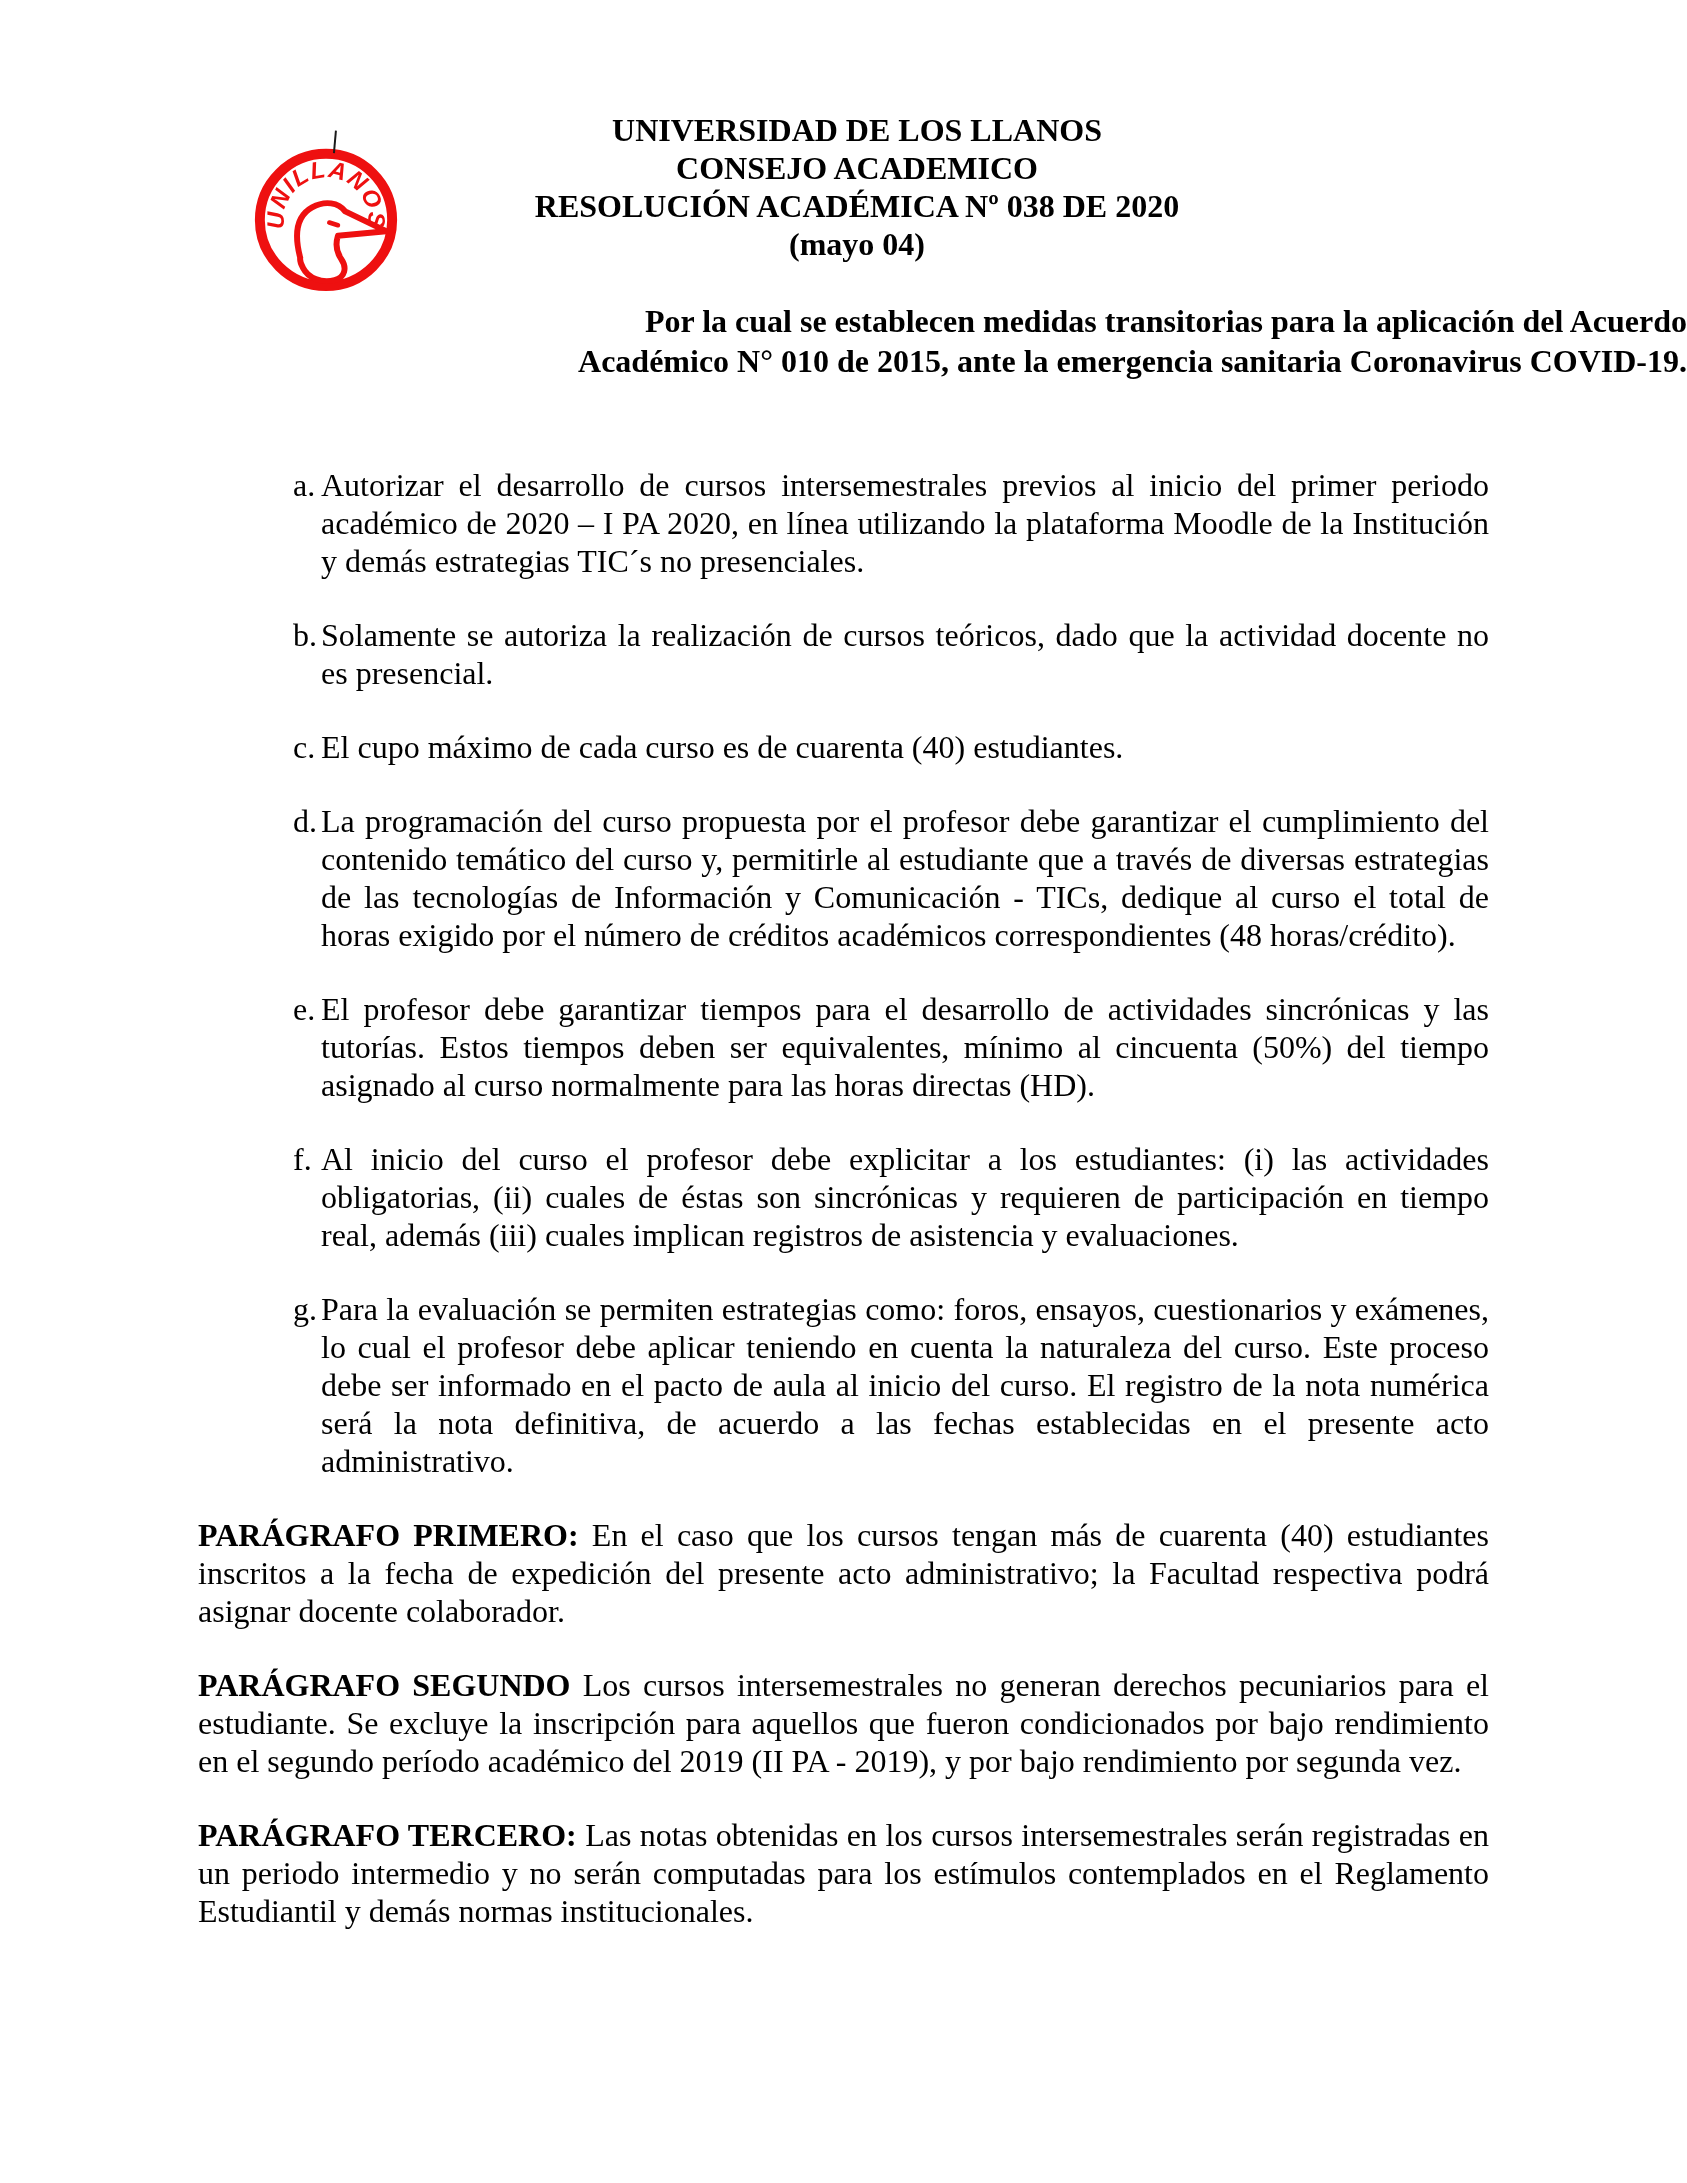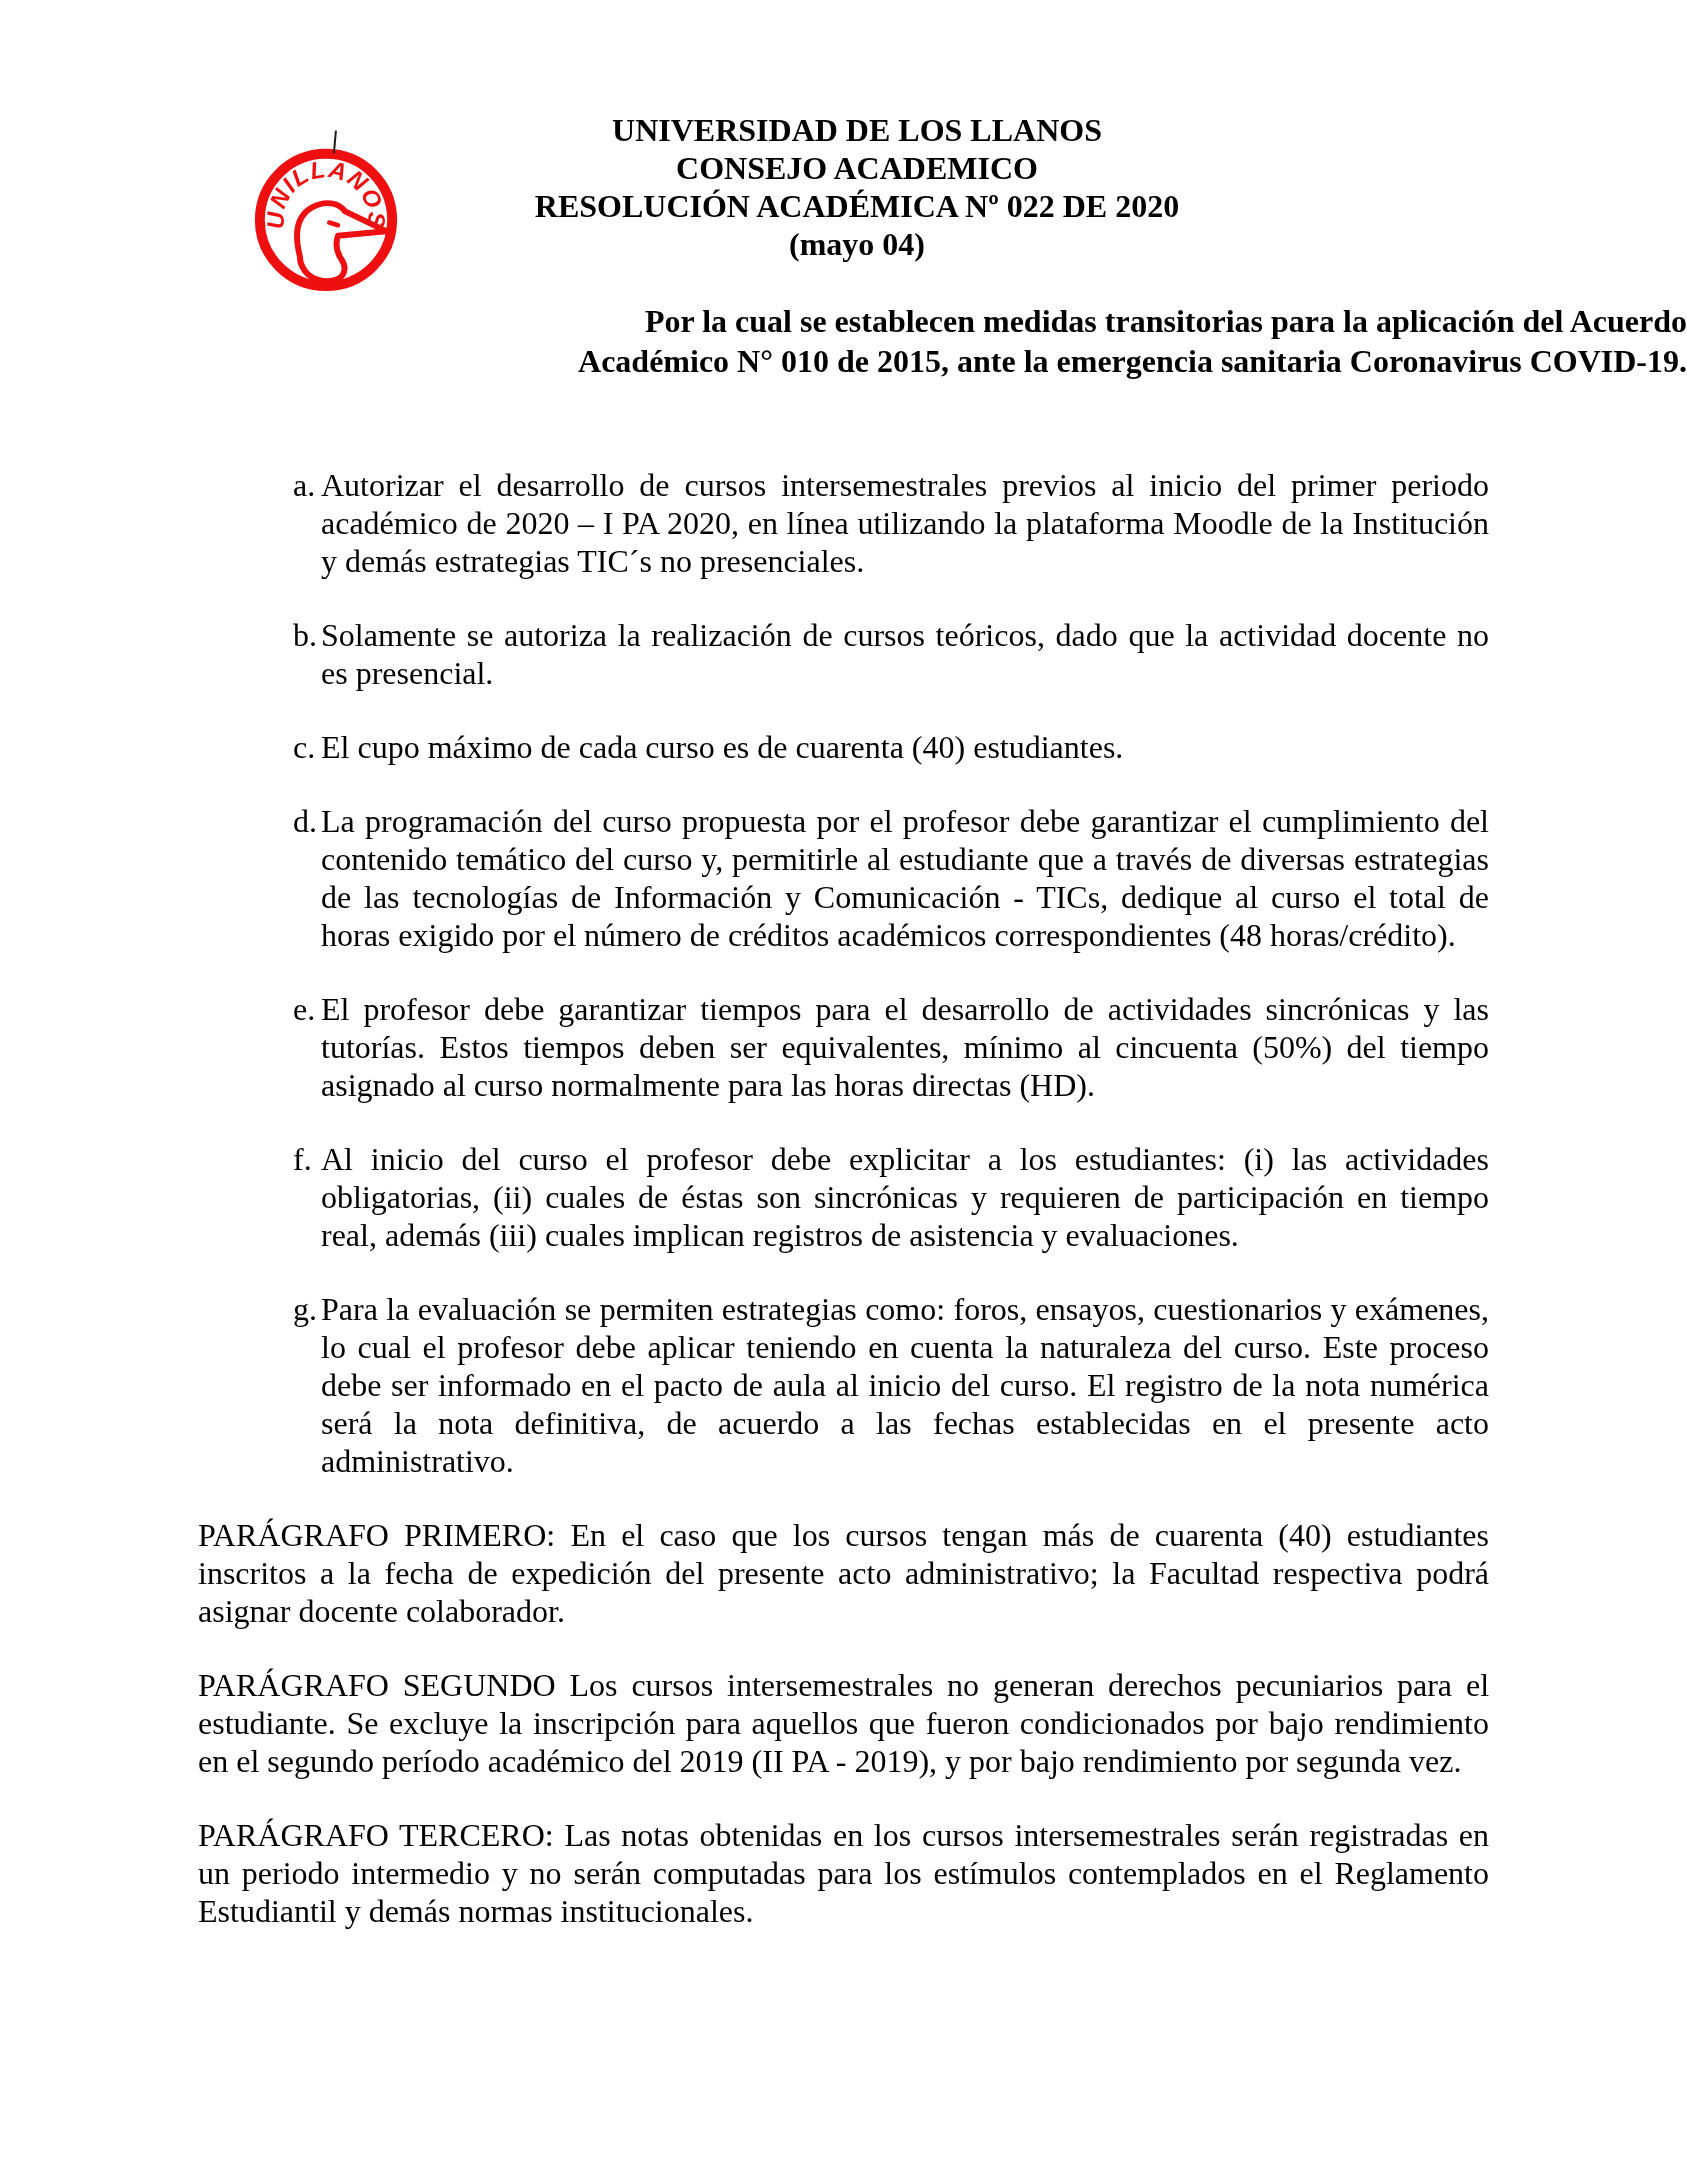--- a/index.html
+++ b/index.html
@@ -49,21 +49,21 @@
     margin-bottom: 36px;
   }
   .item .marker { flex: 0 0 28px; }
   .item .itext  { flex: 1; text-align: justify; }
   .paras { margin: 0 198px; }
   .para {
     text-align: justify;
     line-height: 38px;
     margin-bottom: 36px;
   }
-  .para .plabel { font-weight: normal; }
+  .para .plabel { font-weight: bold; }
 </style>
 </head>
 <body>
 
 <div class="page">
 
   <svg class="logo" viewBox="0 0 226 254" style="font-size:48px">
 
     <circle cx="113" cy="139" r="100" fill="none" stroke="#ee1010" stroke-width="15"></circle>
 
@@ -74,21 +74,21 @@
 
     <path d="M 74 196 C 64 158 70 132 92 120 C 112 109 132 113 142 126 L 204 156 L 131 163 C 127 176 129 188 136 198 C 145 211 142 226 126 230 C 106 235 86 227 78 211 C 73 202 74 196 74 196" fill="none" stroke="#ee1010" stroke-width="9" stroke-linecap="round" stroke-linejoin="round"></path>
     <line x1="118" y1="143" x2="131" y2="147" stroke="#ee1010" stroke-width="7" stroke-linecap="round"></line>
 
     <path d="M 128 4 L 125 38" fill="none" stroke="#1a1a1a" stroke-width="3"></path>
   </svg>
 
   <div class="header">
     <div>UNIVERSIDAD DE LOS LLANOS</div>
     <div>CONSEJO ACADEMICO</div>
-    <div>RESOLUCIÓN ACADÉMICA Nº 022 DE 2020</div>
+    <div>RESOLUCIÓN ACADÉMICA Nº 038 DE 2020</div>
     <div>(mayo 04)</div>
   </div>
 
   <div class="subtitle">
     <div>Por la cual se establecen medidas transitorias para la aplicación del Acuerdo</div>
     <div>Académico N° 010 de 2015, ante la emergencia sanitaria Coronavirus COVID-19.</div>
   </div>
 
   <div class="items">
     <div class="item">

